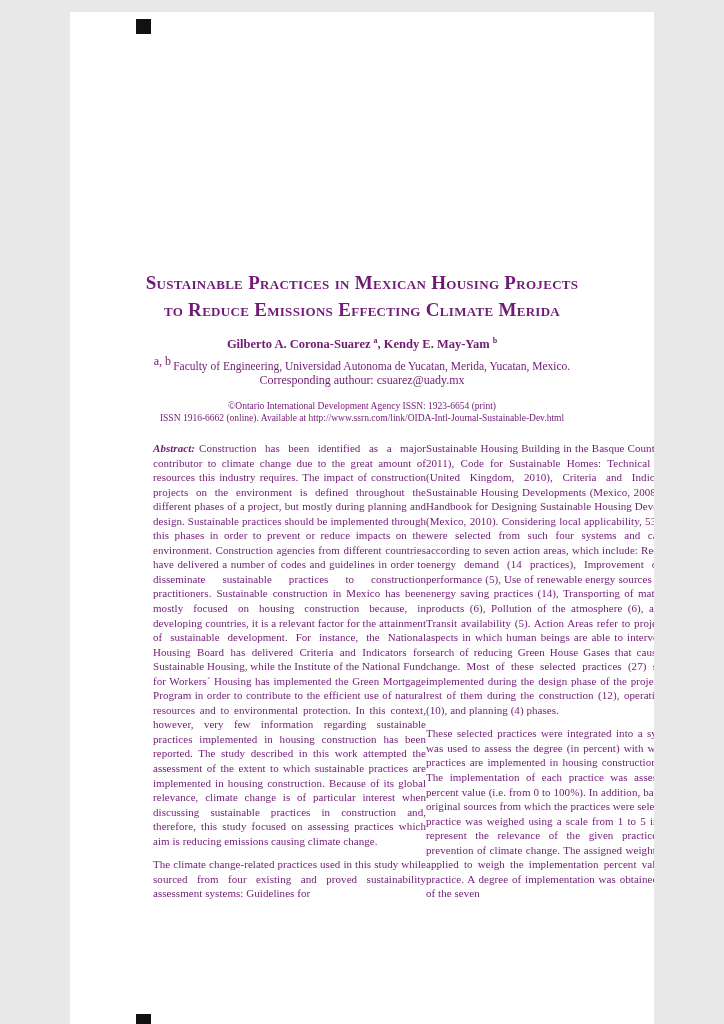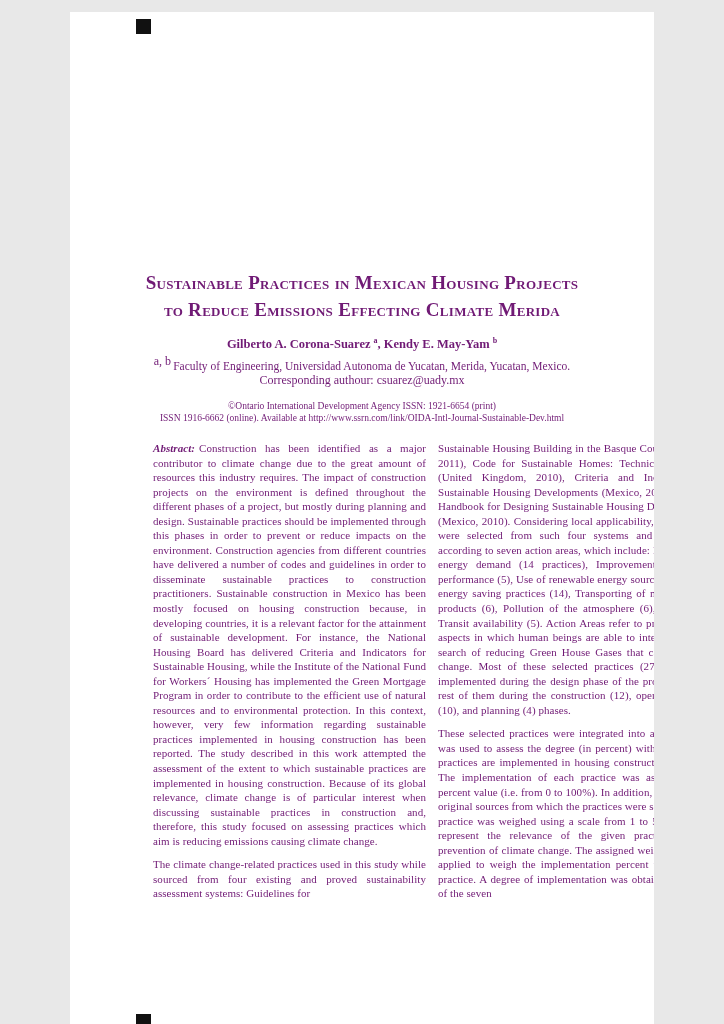--- a/index.html
+++ b/index.html
@@ -65,21 +65,20 @@
     font-size: 12px;
   }
   .issn-block {
     margin-top: 12px;
     font-size: 9.5px;
     line-height: 12px;
   }
 
   .columns {
     display: flex;
-    gap: 12px;
     width: 558px;
     margin: 17px 0 0 83px;
   }
   .col {
     width: 273px;
     text-align: justify;
     font-size: 11px;
     line-height: 14.55px;
     letter-spacing: 0.05px;
   }
@@ -108,21 +107,21 @@
       <span class="title-line">to Reduce Emissions Effecting Climate Merida</span>
     </h1>
 
     <div class="authors"><span>Gilberto A. Corona-Suarez</span><sup>a</sup><span>, </span><span>Kendy E. May-Yam</span><sup>b</sup></div>
 
     <div class="affiliation"><sup>a, b</sup><span>Faculty of Engineering, Universidad Autonoma de Yucatan, Merida, Yucatan, Mexico.</span></div>
 
     <div class="corresponding">Corresponding authour: csuarez@uady.mx</div>
 
     <div class="issn-block">
-      <div>©Ontario International Development Agency ISSN: 1921-6654 (print)</div>
+      <div>©Ontario International Development Agency ISSN: 1923-6654 (print)</div>
       <div>ISSN 1916-6662 (online). Available at http://www.ssrn.com/link/OIDA-Intl-Journal-Sustainable-Dev.html</div>
     </div>
   </header>
 
   <main class="columns">
     <div class="col">
       <p class="para"><span class="abstract-label">Abstract:</span><span>Construction has been identified as a major contributor to climate change due to the great amount of resources this industry requires. The impact of construction projects on the environment is defined throughout the different phases of a project, but mostly during planning and design. Sustainable practices should be implemented through this phases in order to prevent or reduce impacts on the environment. Construction agencies from different countries have delivered a number of codes and guidelines in order to disseminate sustainable practices to construction practitioners. Sustainable construction in Mexico has been mostly focused on housing construction because, in developing countries, it is a relevant factor for the attainment of sustainable development. For instance, the National Housing Board has delivered Criteria and Indicators for Sustainable Housing, while the Institute of the National Fund for Workers´ Housing has implemented the Green Mortgage Program in order to contribute to the efficient use of natural resources and to environmental protection. In this context, however, very few information regarding sustainable practices implemented in housing construction has been reported. The study described in this work attempted the assessment of the extent to which sustainable practices are implemented in housing construction. Because of its global relevance, climate change is of particular interest when discussing sustainable practices in construction and, therefore, this study focused on assessing practices which aim is reducing emissions causing climate change.</span></p>
       <p class="para">The climate change-related practices used in this study while sourced from four existing and proved sustainability assessment systems: Guidelines for</p>
     </div>
     <div class="col">

